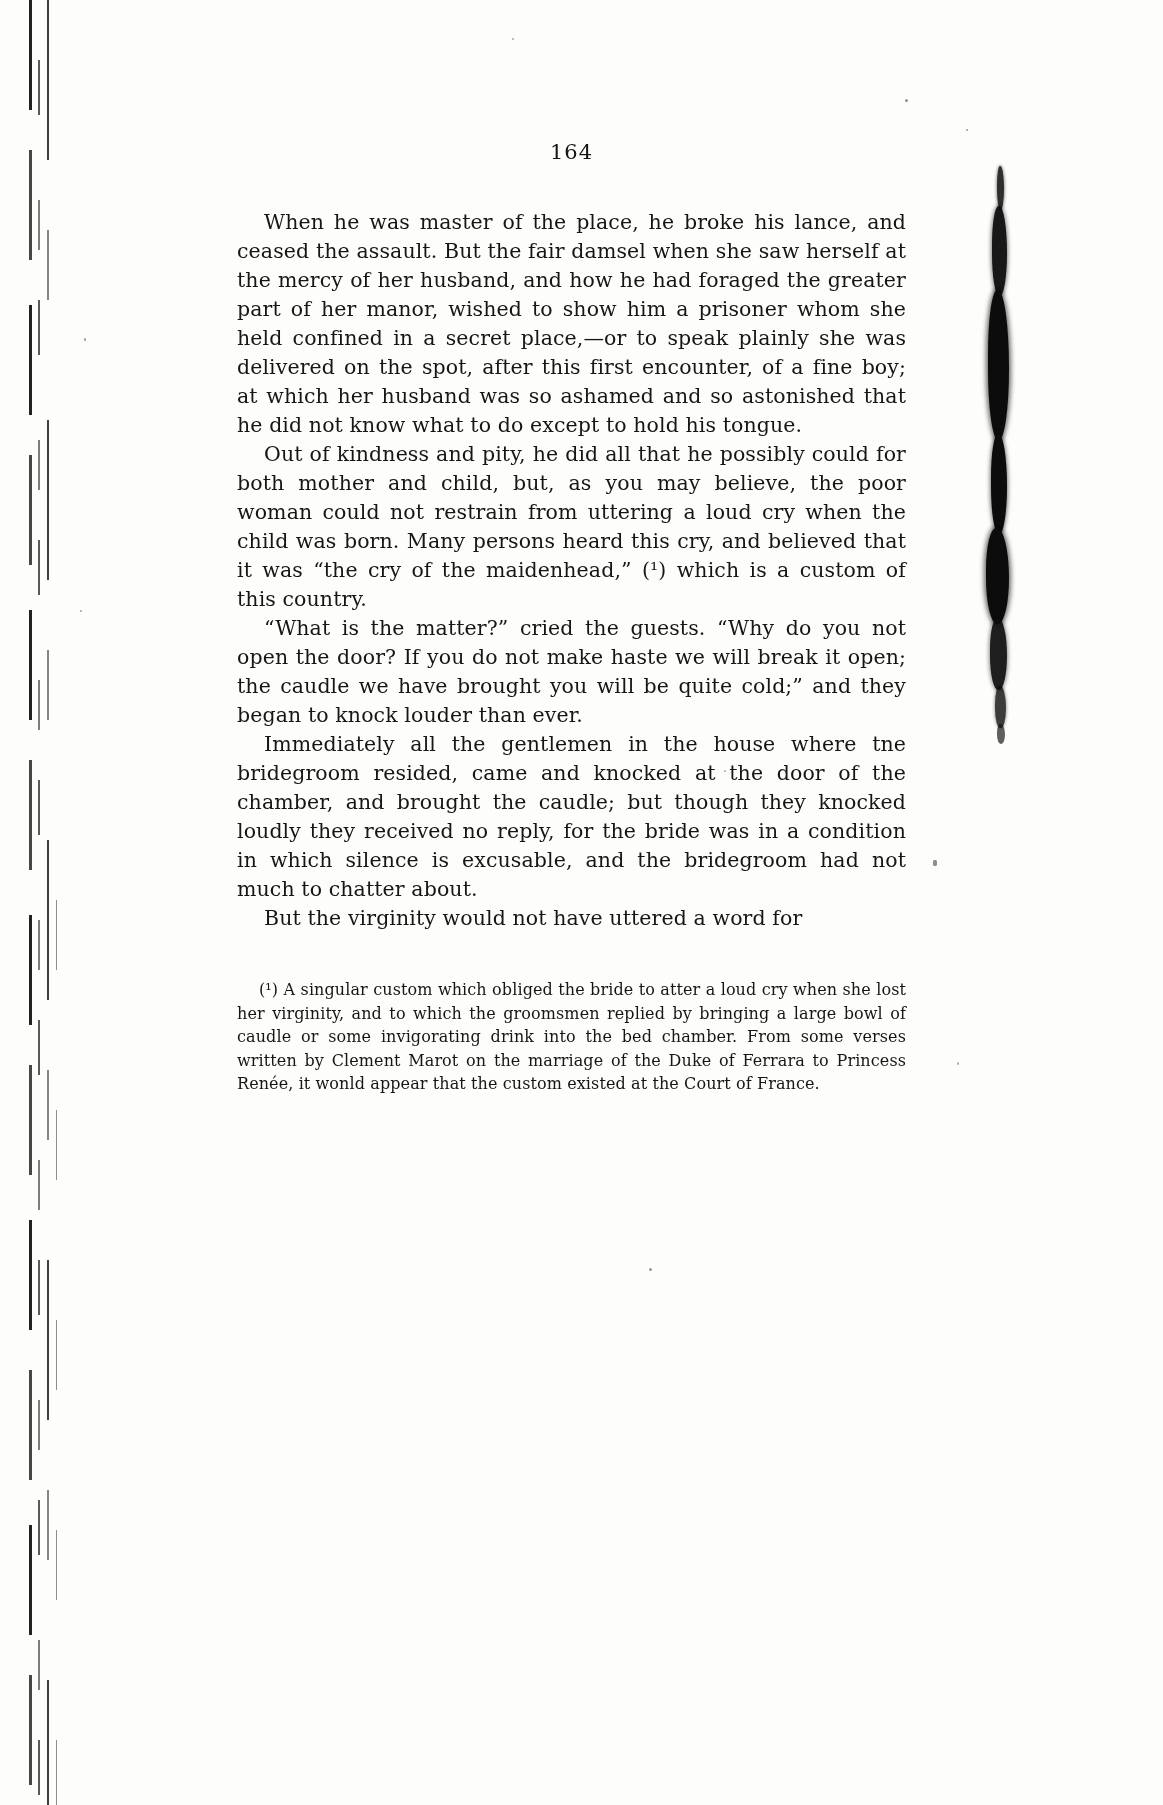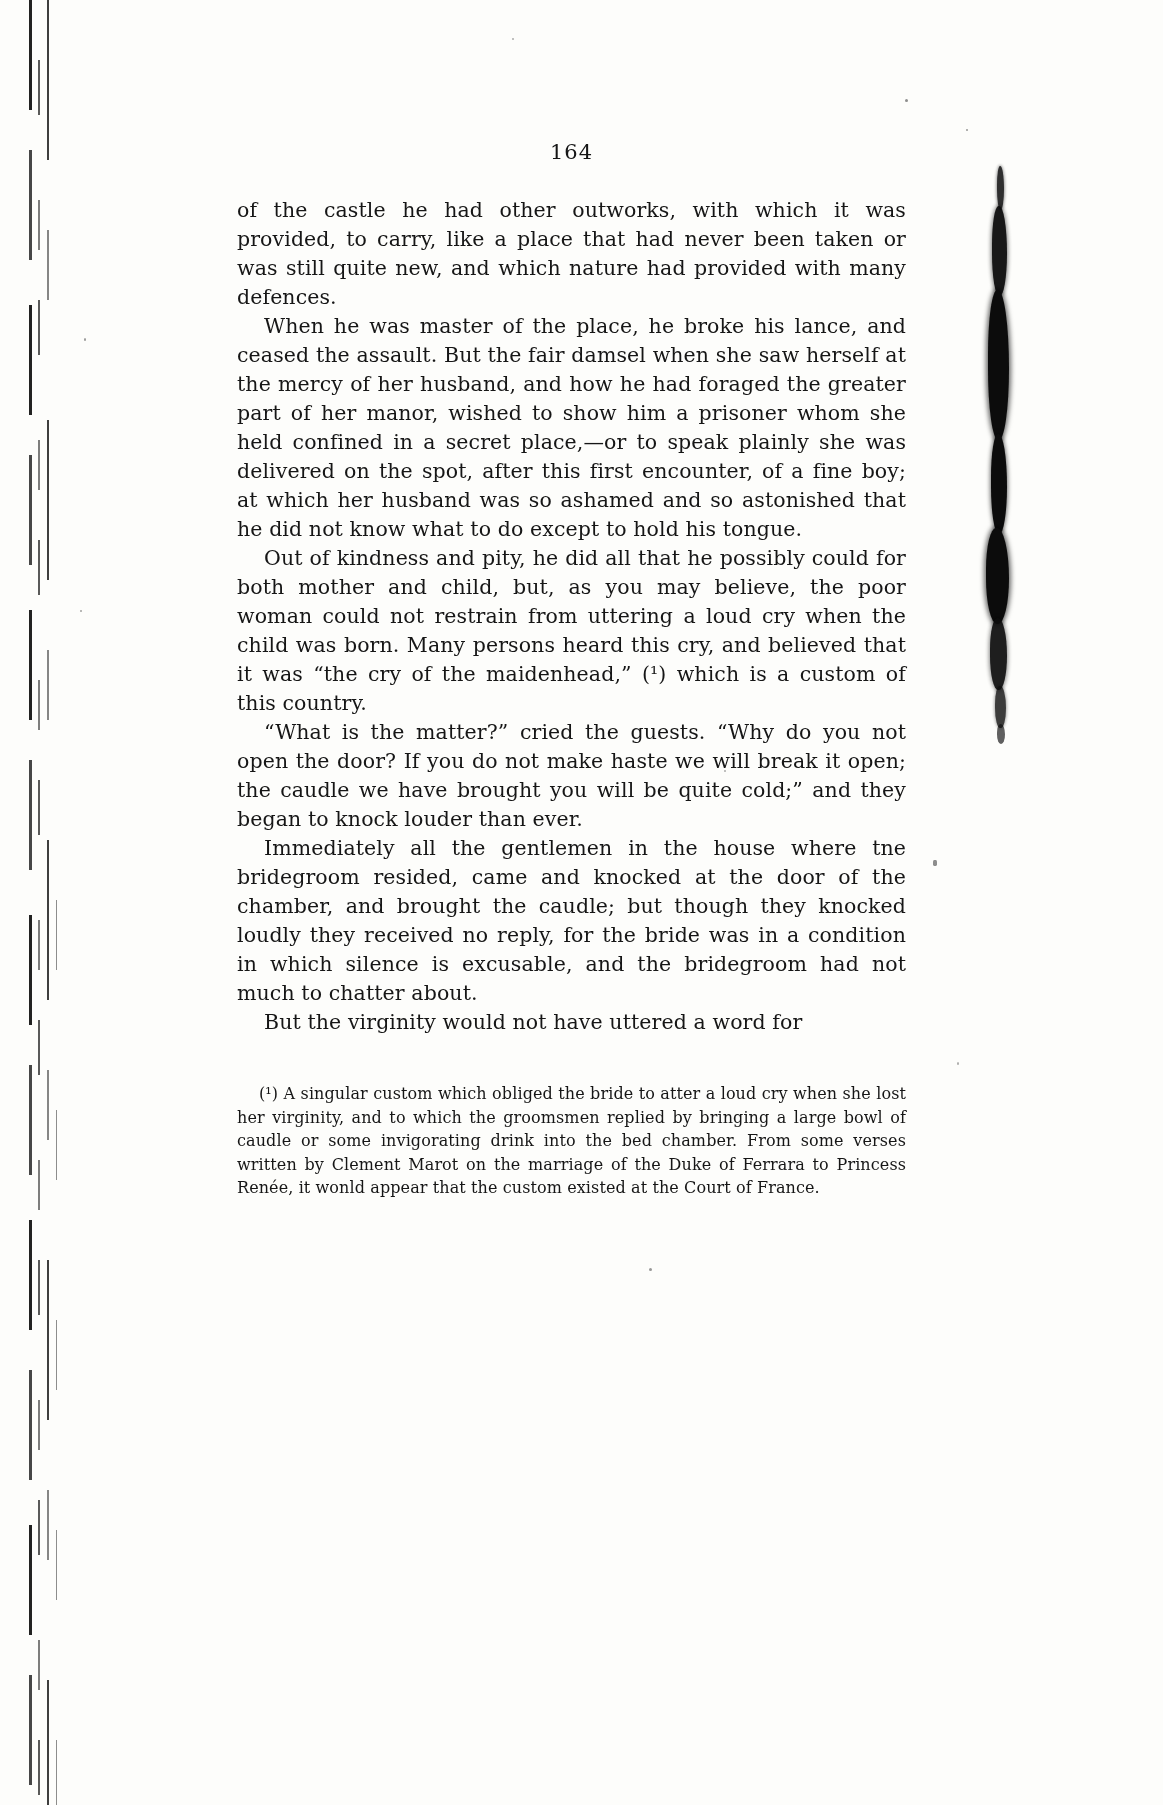--- a/index.html
+++ b/index.html
@@ -58,21 +58,21 @@
 
   
   .content {
     position: absolute;
     left: 237px; top: 140px; width: 669px;
   }
   .page-number {
     text-align: center;
     font-size: 21px;
     letter-spacing: 1px;
-    margin-bottom: 32px;
+    margin-bottom: 44px;
   }
   p.body {
     margin: 0;
     font-size: 20.5px;
     line-height: 29px;
     text-align: justify;
     letter-spacing: 0.1px;
   }
   p.body.indent { text-indent: 27px; }
   .footnote {
@@ -113,21 +113,20 @@
     <div class="speck" style="left:80px;  top:610px; width:2px; height:2px; opacity:.45;"></div>
     <div class="speck" style="left:933px; top:860px; width:4px; height:6px; opacity:.55; border-radius:30%;"></div>
     <div class="speck" style="left:649px; top:1268px; width:3px; height:3px; opacity:.5;"></div>
     <div class="speck" style="left:724px; top:770px; width:2px; height:2px; opacity:.4;"></div>
     <div class="speck" style="left:957px; top:1062px; width:2px; height:3px; opacity:.4;"></div>
   </div>
 
   <div class="content">
     <div class="page-number">164</div>
 
-    <p class="body">of the castle he had other outworks, with which it was provided, to carry, like a place that had never been taken or was still quite new, and which nature had provided with many defences.</p>
     <p class="body indent">When he was master of the place, he broke his lance, and ceased the assault.  But the fair damsel when she saw herself at the mercy of her husband, and how he had foraged the greater part of her manor, wished to show him a prisoner whom she held confined in a secret place,—or to speak plainly she was delivered on the spot, after this first encounter, of a fine boy; at which her husband was so ashamed and so astonished that he did not know what to do except to hold his tongue.</p>
     <p class="body indent">Out of kindness and pity, he did all that he possibly could for both mother and child, but, as you may believe, the poor woman could not restrain from uttering a loud cry when the child was born.  Many persons heard this cry, and believed that it was “the cry of the maidenhead,” (¹) which is a custom of this country.</p>
     <p class="body indent">“What is the matter?” cried the guests.  “Why do you not open the door?  If you do not make haste we will break it open; the caudle we have brought you will be quite cold;” and they began to knock louder than ever.</p>
     <p class="body indent">Immediately all the gentlemen in the house where tne bridegroom resided, came and knocked at the door of the chamber, and brought the caudle; but though they knocked loudly they received no reply, for the bride was in a condition in which silence is excusable, and the bridegroom had not much to chatter about.</p>
     <p class="body indent">But the virginity would not have uttered a word for</p>
 
     <div class="footnote">(¹) A singular custom which obliged the bride to atter a loud cry when she lost her virginity, and to which the groomsmen replied by bringing a large bowl of caudle or some invigorating drink into the bed chamber.  From some verses written by Clement Marot on the marriage of the Duke of Ferrara to Princess Renée, it wonld appear that the custom existed at the Court of France.</div>
   </div>
 
 </div>

